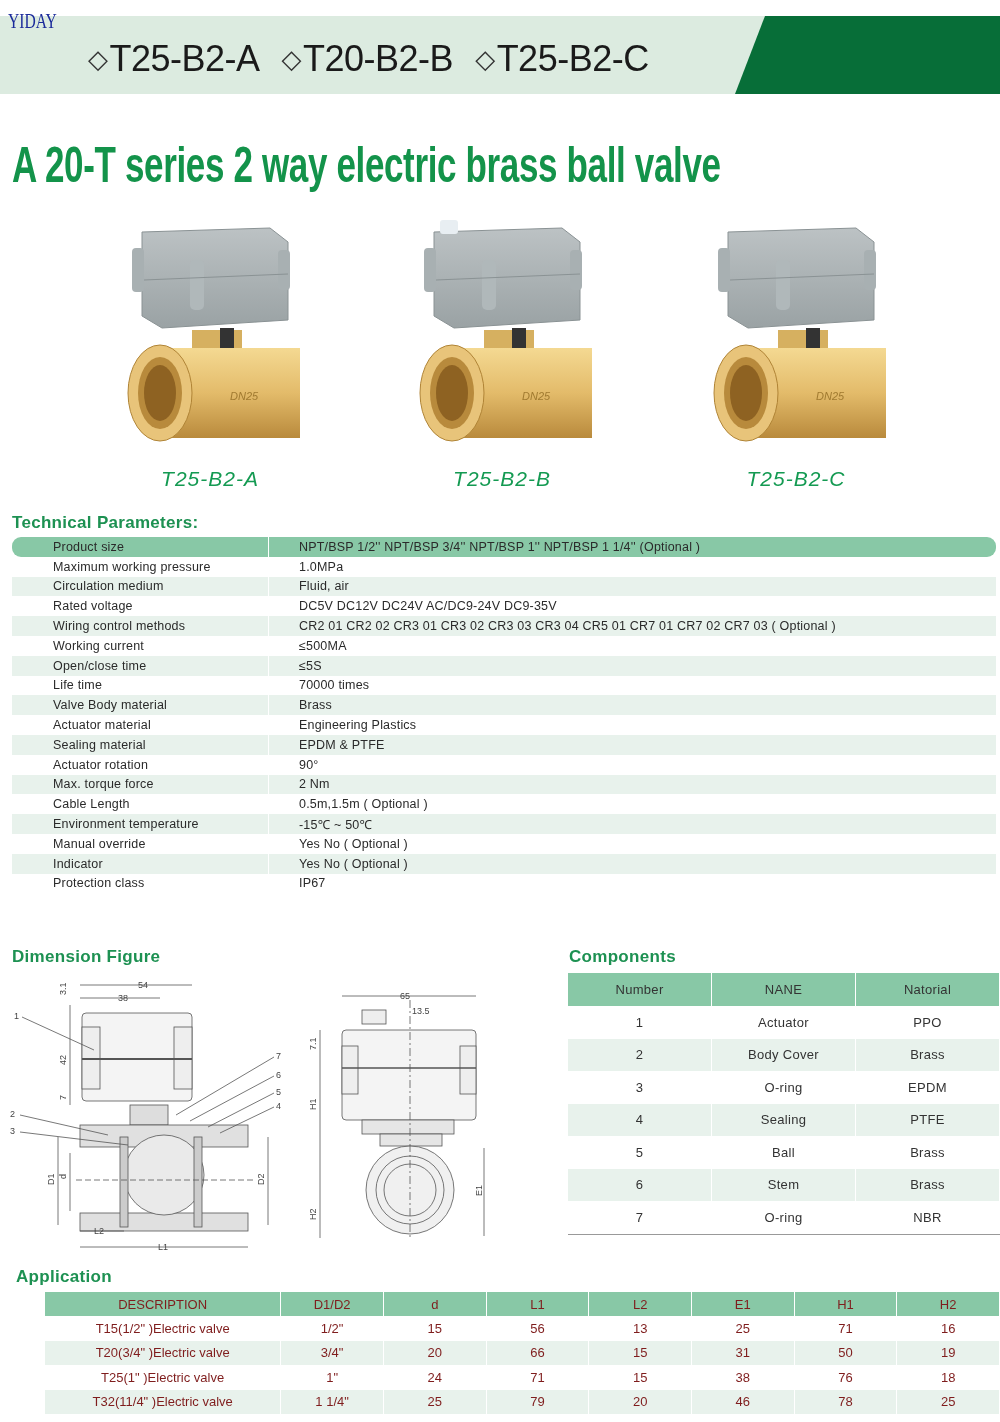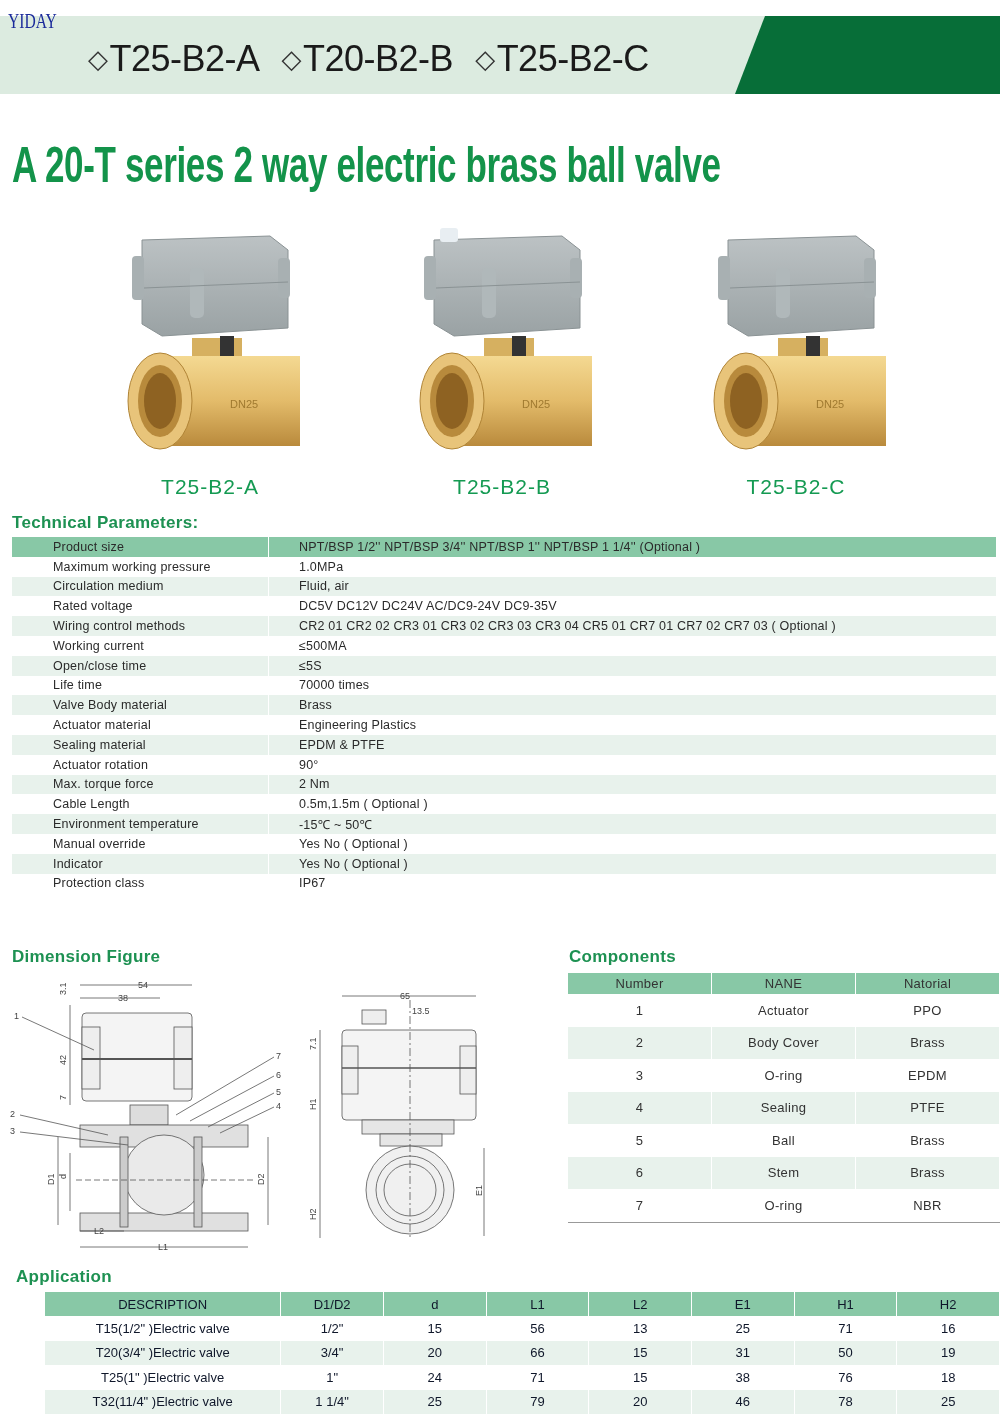--- a/index.html
+++ b/index.html
@@ -9,48 +9,48 @@
   .brand { position: absolute; left: 8px; top: 10px; font-family: "Liberation Serif", serif; font-size: 20px; color: #1a2a9a; letter-spacing: 0px; transform: scaleX(0.78); transform-origin: left top; z-index: 3; }
   .band { position: absolute; left: 0; top: 16px; width: 1000px; height: 78px; background: #dcebe0; }
   .band-green { position: absolute; right: 0; top: 16px; width: 265px; height: 78px; background: #076e38; clip-path: polygon(30px 0, 100% 0, 100% 100%, 0 100%); }
   .models { position: absolute; left: 88px; top: 38px; display: flex; gap: 22px; }
   .model-tag { display: flex; align-items: center; font-size: 36px; color: #1a1a1a; letter-spacing: -0.5px; }
   .model-tag .diamond { font-size: 26px; margin-right: 2px; color: #333; }
 
   .headline { position: absolute; left: 12px; top: 136px; font-family: "Liberation Sans Narrow", "Liberation Sans", sans-serif; font-weight: bold; font-size: 50px; color: #13934a; transform: scaleX(0.70); transform-origin: left top; white-space: nowrap; letter-spacing: -0.5px; }
 
   
-  .products { position: absolute; left: 0; top: 220px; width: 933px; height: 285px; }
+  .products { position: absolute; left: 0; top: 212px; width: 933px; height: 285px; font-style: italic; }
   .product { position: absolute; top: 0; width: 220px; height: 285px; }
   .product .label { position: absolute; bottom: 6px; left: 0; width: 100%; text-align: center; font-size: 21px; color: #149a52; letter-spacing: 1px; }
   .valve { position: absolute; left: 20px; top: 8px; width: 180px; height: 230px; }
 
   .section-title { position: absolute; font-size: 17px; font-weight: bold; color: #1d9152; letter-spacing: 0.3px; }
 
   
   .tech { position: absolute; left: 12px; top: 537px; width: 984px; }
   .tech-row { display: flex; height: 19.8px; align-items: center; font-size: 12.5px; color: #2a2a2a; }
   .tech-row:nth-child(odd) { background: #e8f2ec; }
-  .tech-row:first-child { background: #88c8a6; }
+  .tech-row:first-child { background: #88c8a6; border-radius: 9px; }
   .tech-row .k { width: 257px; padding-left: 41px; border-right: 1px solid #fff; height: 100%; display: flex; align-items: center; letter-spacing: 0.2px; }
   .tech-row .v { padding-left: 30px; letter-spacing: 0.2px; }
 
   
   .drawing { position: absolute; }
 
   
   .comp { position: absolute; left: 568px; top: 973px; width: 432px; border-bottom: 1.5px solid #999; }
   .comp-row { display: flex; height: 32.5px; align-items: center; font-size: 13px; color: #333; }
-  .comp-row.head { background: #88c8a6; height: 21px; }
+  .comp-row.head { background: #88c8a6; height: 33px; }
   .comp-row:nth-child(odd):not(.head) { background: #e8f2ec; }
   .comp-row > div { flex: 1; text-align: center; height: 100%; display: flex; align-items: center; justify-content: center; border-right: 1px solid #fff; letter-spacing: 0.3px; }
 
   
   .app { position: absolute; left: 14px; top: 1292px; width: 986px; }
-  .app-row { display: flex; height: 24.5px; align-items: center; font-size: 13px; color: #0f172a; margin-left: 31px; }
+  .app-row { display: flex; height: 24.5px; align-items: center; font-size: 13px; color: #7f1d1d; margin-left: 31px; }
   .app-row.head { background: #88c8a6; height: 24px; }
   .app-row:nth-child(odd):not(.head) { background: #e8f2ec; }
   .app-row > div { text-align: center; height: 100%; display: flex; align-items: center; justify-content: center; border-right: 1px solid #fff; }
   .app-row > div:first-child { width: 244px; }
   .app-row > div:not(:first-child) { width: 106px; }
 </style>
 </head>
 <body>
 
 <div class="band"></div>

